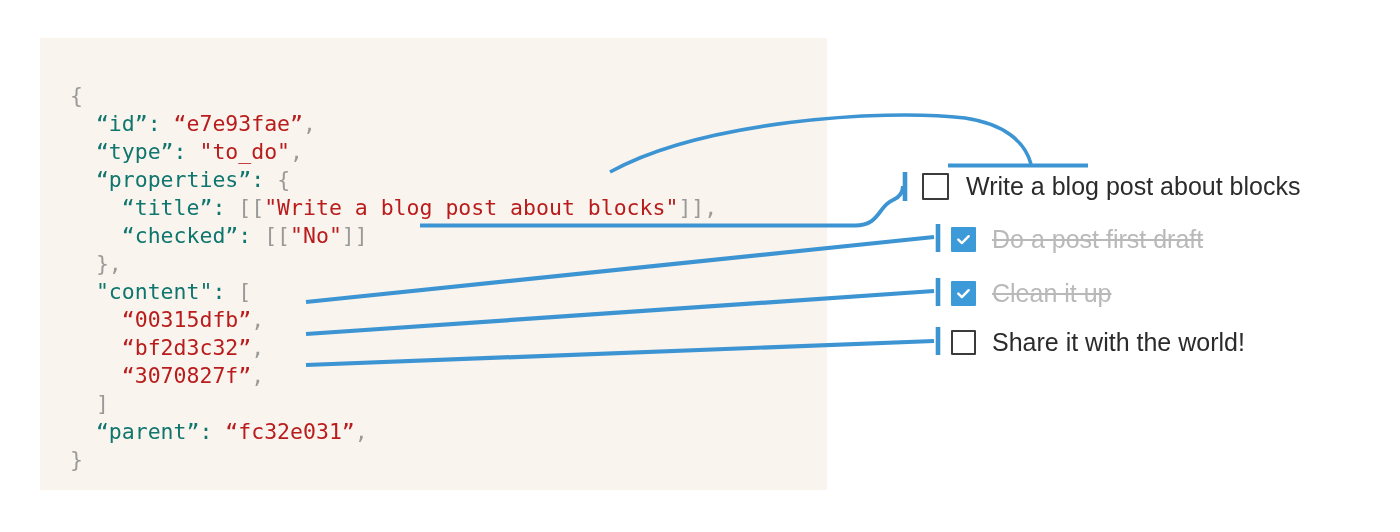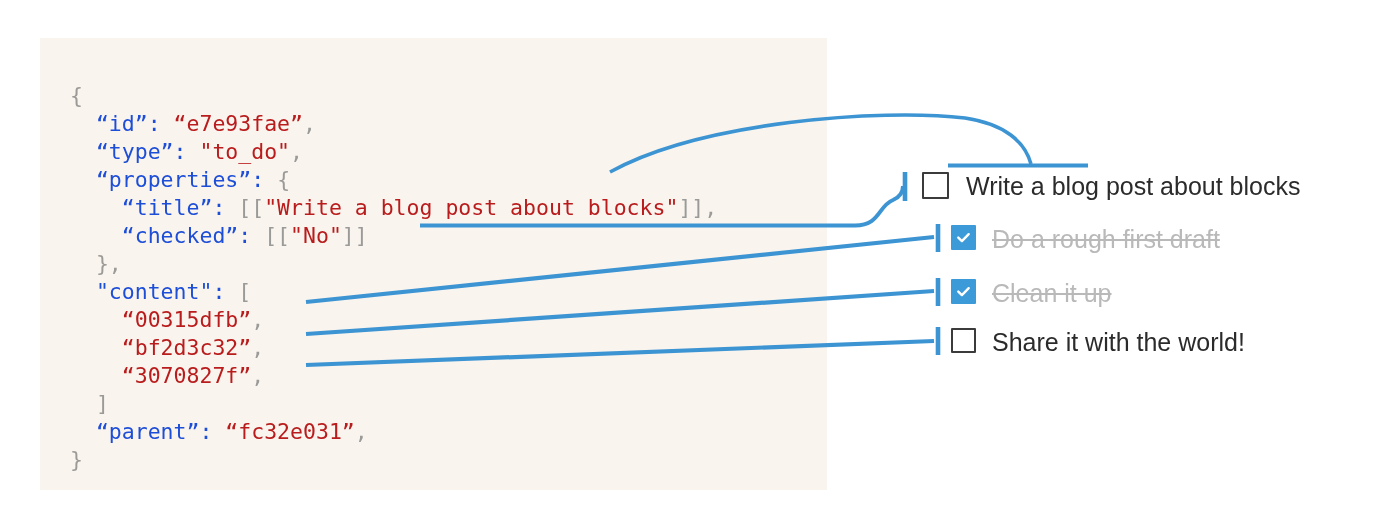--- a/index.html
+++ b/index.html
@@ -31,37 +31,37 @@
     left: 70px;
     top: 60px;
     z-index: 3;
     font-family: "DejaVu Sans Mono", "Liberation Mono", monospace;
     font-size: 21.5px;
     line-height: 28px;
     white-space: pre;
     letter-spacing: 0px;
   }
   .ln { display: block; height: 28px; }
-  .k   { color: #1d4ed8; }   
+  .k   { color: #0f766e; }   
   .s   { color: #b91c1c; }   
   .p   { color: #9a9a98; }
 
   
   #checklist {
     position: absolute;
     left: 940px;
     top: 0;
     width: 440px;
     height: 532px;
     z-index: 4;
   }
   .todo-row {
     position: absolute;
     display: flex;
-    align-items: flex-start;
+    align-items: center;
   }
   .cbox {
     box-sizing: border-box;
     flex: 0 0 auto;
     display: flex;
     align-items: center;
     justify-content: center;
   }
   .cbox.unchecked {
     border: 2.5px solid #3b3b3b;
@@ -107,21 +107,21 @@
     <span class="cbox unchecked" style="width:27px;height:27px;margin-right:17px;"></span>
     <span class="todo-label">Write a blog post about blocks</span>
   </div>
 
   <div class="todo-row" style="left:11px; top:225px;">
     <span class="cbox checked" style="width:25px;height:25px;margin-right:16px;">
       <svg width="17" height="17" viewBox="0 0 17 17" aria-hidden="true">
         <path d="M3.3 8.6 L6.9 12.1 L13.7 5.2" fill="none" stroke="#ffffff" stroke-width="2.4" stroke-linecap="round" stroke-linejoin="round"></path>
       </svg>
     </span>
-    <span class="todo-label done">Do a rough first draft</span>
+    <span class="todo-label done">Do a post first draft</span>
   </div>
 
   <div class="todo-row" style="left:11px; top:328px;">
     <span class="cbox unchecked" style="width:25px;height:25px;margin-right:16px;"></span>
     <span class="todo-label">Share it with the world!</span>
   </div>
 
   <div class="todo-row" style="left:11px; top:279px;">
     <span class="cbox checked" style="width:25px;height:25px;margin-right:16px;">
       <svg width="17" height="17" viewBox="0 0 17 17" aria-hidden="true">

